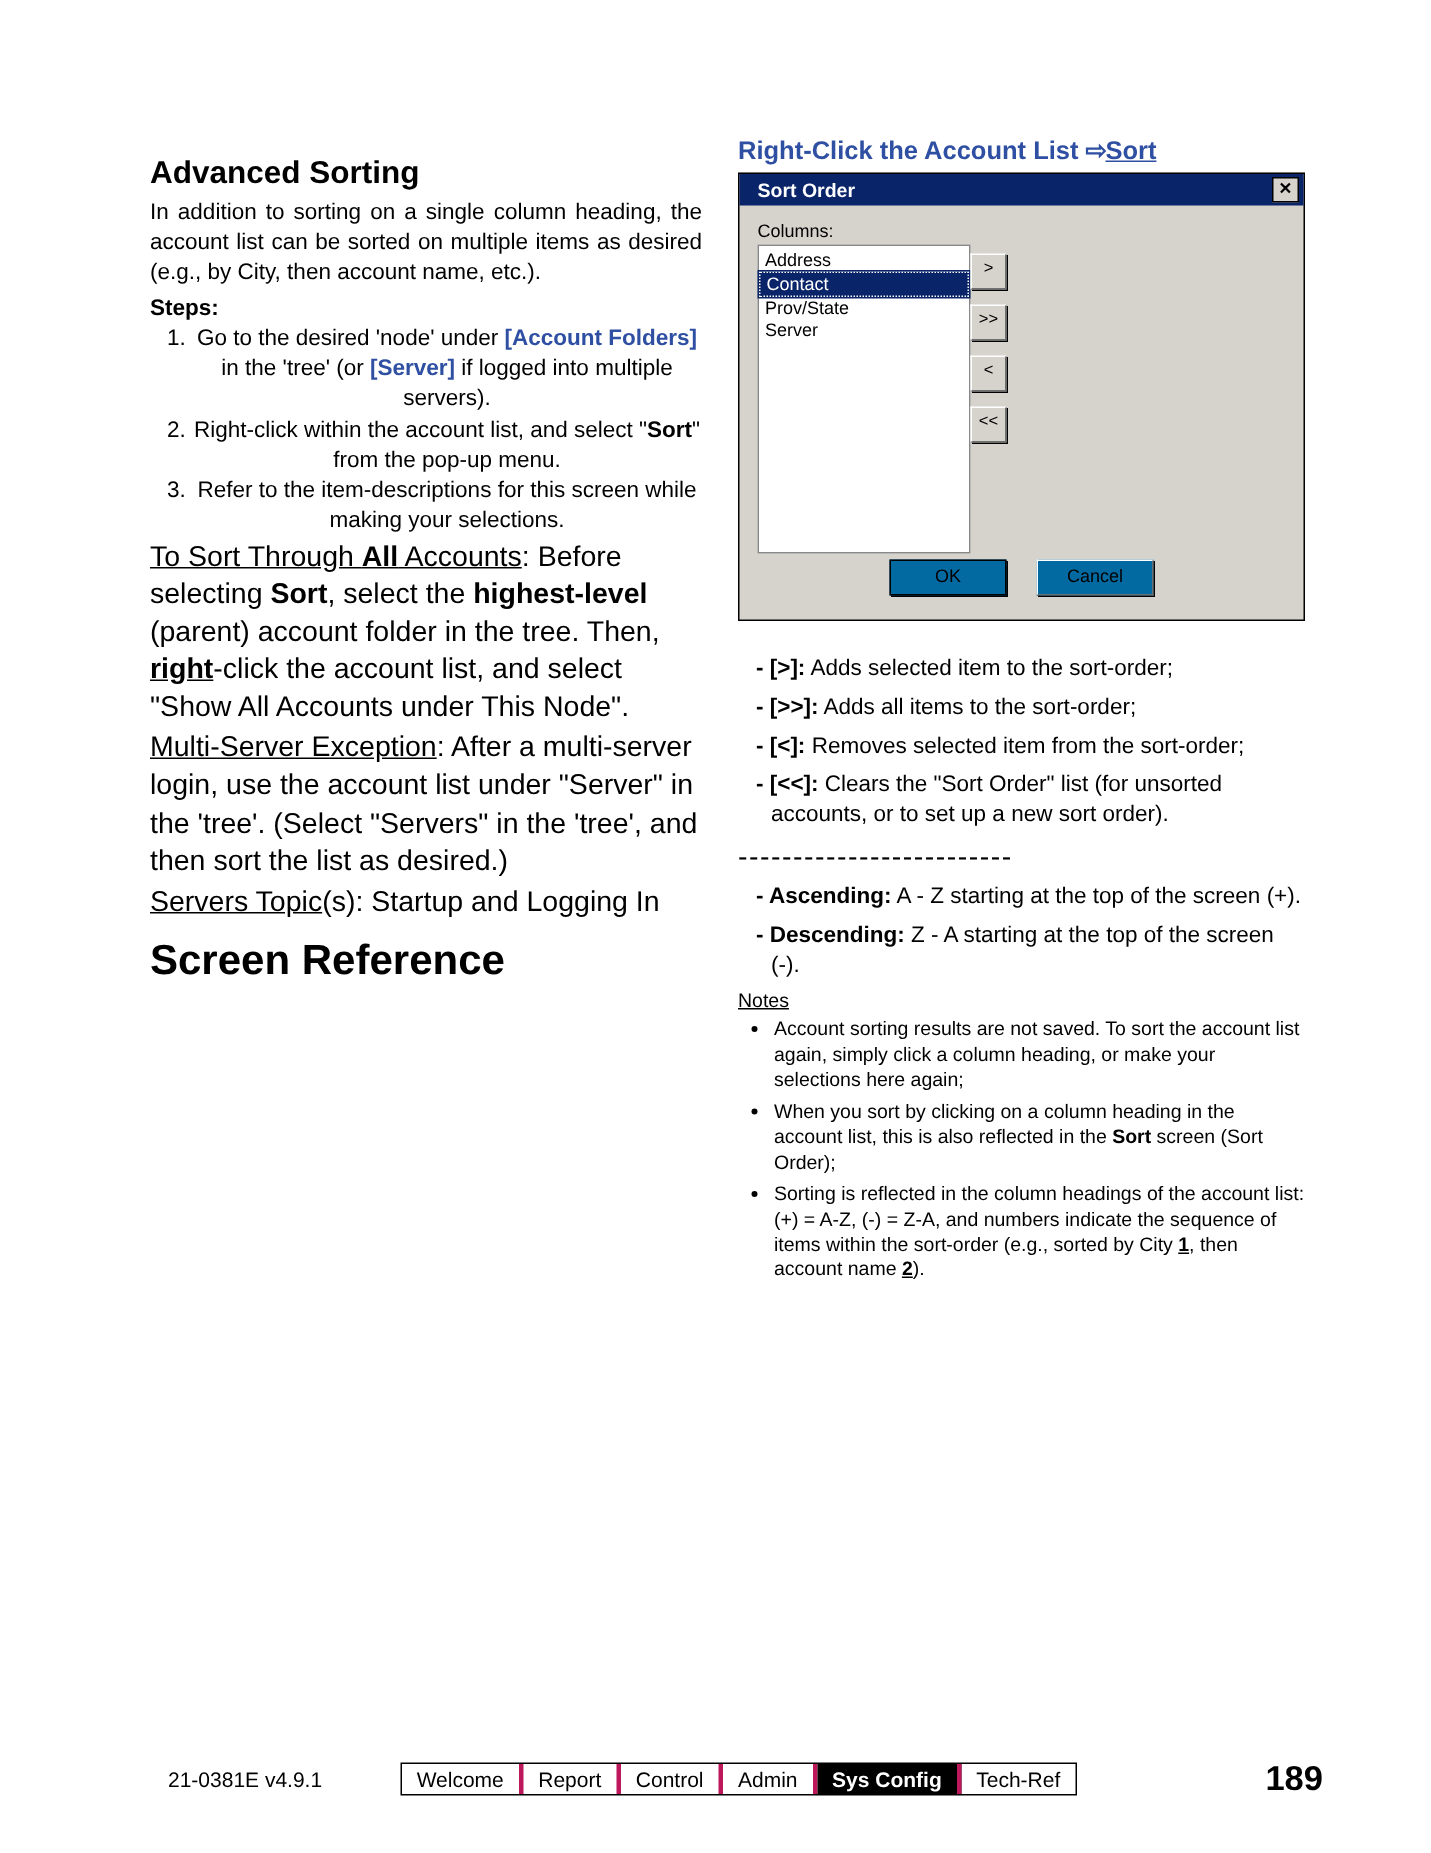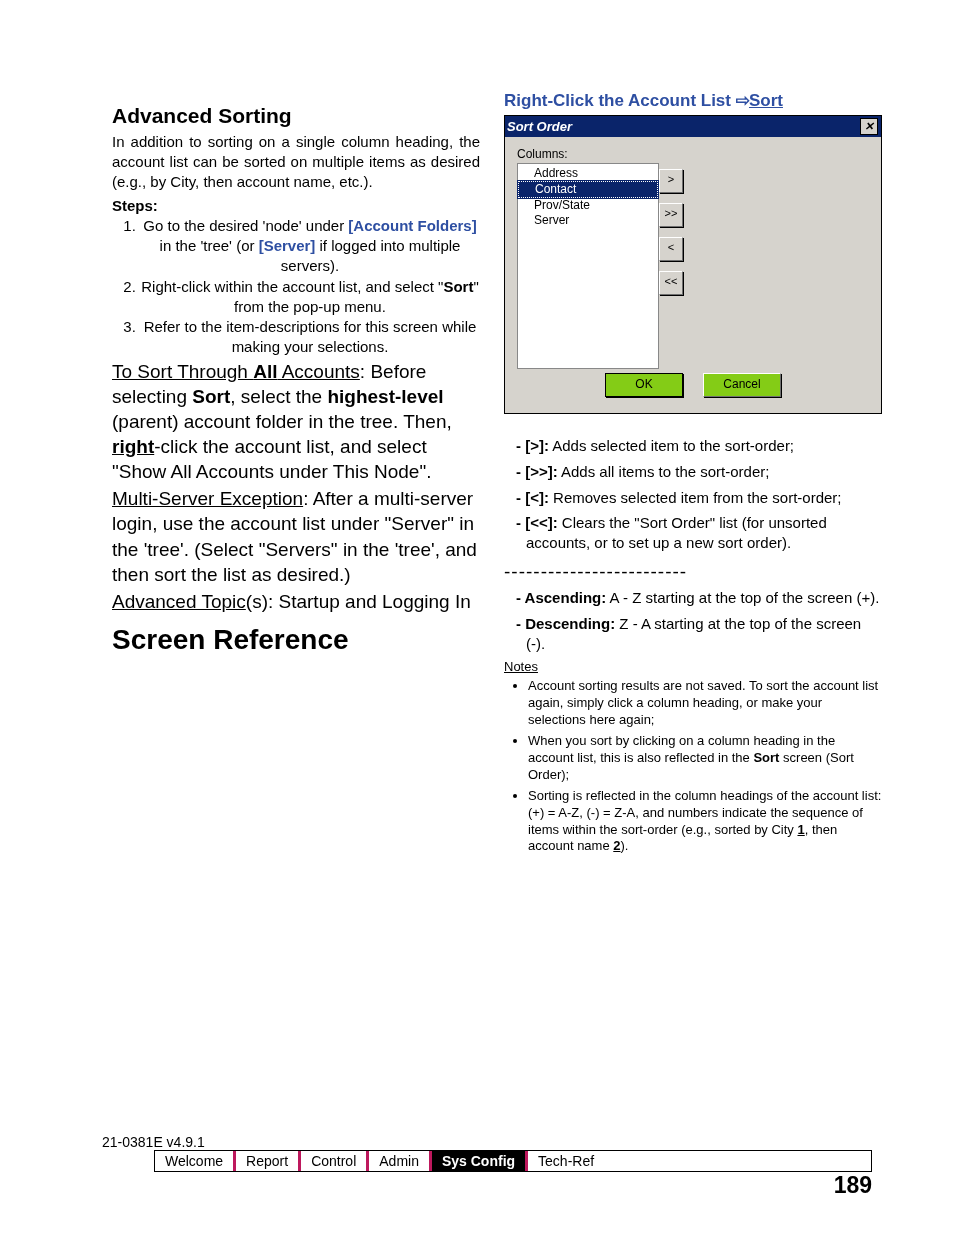--- a/index.html
+++ b/index.html
@@ -8,21 +8,21 @@
     width: 954px;
     height: 1235px;
     background: #fff;
     font-family: Arial, Helvetica, sans-serif;
     color: #000;
     position: relative;
     font-size: 15px;
   }
   .page {
     position: absolute;
-    left: 112px;
+    left: 100px;
     top: 90px;
     width: 770px;
   }
   .cols {
     display: flex;
     gap: 24px;
   }
   .col {
     flex: 1 1 0;
   }
@@ -64,24 +64,23 @@
     border: 1px solid #000;
     background: #d6d3cd;
     font-size: 12px;
   }
   .dlg-title {
     background: #0a246a;
     color: #fff;
     display: flex;
     align-items: center;
     justify-content: space-between;
-    padding: 2px 3px 2px 2px;
+    padding: 2px 3px 2px 12px;
     font-weight: bold;
     font-size: 13px;
-    font-style: italic;
   }
   .dlg-close {
     width: 16px; height: 15px;
     background: #d6d3cd;
     color: #000;
     text-align: center;
     line-height: 14px;
     border: 1px solid #000;
     font-weight: bold;
     font-family: Arial;
@@ -96,21 +95,21 @@
   }
   .lbl { font-size: 12px; margin-bottom: 2px; }
   .listbox {
     background: #fff;
     border: 1px solid #888;
     width: 140px;
     height: 200px;
     padding: 2px 0;
   }
   .listbox .item {
-    padding: 0 16px;
+    padding: 0 4px;
     line-height: 15px;
   }
   .listbox .sel {
     background: #0a246a;
     color: #fff;
     border: 1px dotted #fff;
     outline: 1px solid #0a246a;
   }
   .move-btns {
     display: flex;
@@ -154,21 +153,21 @@
     border-radius: 50%;
   }
   .dlg-buttons {
     display: flex;
     justify-content: center;
     gap: 20px;
     padding-top: 4px;
   }
   .dlgbtn {
     width: 76px; height: 22px;
-    background: #84cc16;
+    background: #0369a1;
     border-top: 1.5px solid #fff;
     border-left: 1.5px solid #fff;
     border-right: 1.5px solid #6f6f6f;
     border-bottom: 1.5px solid #6f6f6f;
     text-align: center;
     line-height: 20px;
     font-size: 12px;
     box-shadow: 1px 1px 0 #000;
   }
   .dlgbtn.def { border: 1px solid #000; }
@@ -178,26 +177,26 @@
   .ref p { margin: 4px 0 6px 0; line-height: 1.32; }
   .ref .dash { margin-left: 2px; text-indent: -10px; padding-left: 20px; }
   .sep { letter-spacing: 1px; }
   .notes-h { font-size: 13px; text-decoration: underline; margin-top: 6px; display: block; }
   ul.notes { font-size: 13px; padding-left: 24px; margin: 4px 0 0 0; }
   ul.notes li { margin: 4px 0; line-height: 1.3; }
 
   
   .footer {
     position: absolute;
-    left: 102px;
+    left: 112px;
     bottom: 36px;
     width: 770px;
     display: flex;
+    align-items: center;
     font-size: 14px;
-    flex-direction: column;
   }
   .tabs {
     display: flex;
     border: 1px solid #000;
     margin-left: 52px;
   }
   .tab {
     padding: 2px 10px;
     border-right: 3px solid #be185d;
   }
@@ -225,21 +224,21 @@
         <li>Refer to the item-descriptions for this screen while making your selections.</li>
       </ol>
       <div class="small">
         <p>
           <span class="under"><span>To Sort Through </span><b>All</b><span> Accounts</span></span><span>:  Before selecting </span><b>Sort</b><span>, select the </span><b>highest-level</b><span> (parent) account folder in the tree.  Then, </span><b class="under">right</b><span>-click the account list, and select "Show All Accounts under This Node".</span>
         </p>
         <p>
           <span class="under">Multi-Server Exception</span><span>:  After a multi-server login, use the account list under "Server" in the 'tree'.  (Select "Servers" in the 'tree', and then sort the list as desired.)</span>
         </p>
         <p>
-          <span class="under">Advanced Topic</span><span>(s):  Startup and Logging In</span>
+          <span class="under">Servers Topic</span><span>(s):  Startup and Logging In</span>
         </p>
       </div>
       <h1 class="sr">Screen Reference</h1>
     </div>
 
     <div class="col right">
       <h3 class="rc">
         <span>Right-Click the Account List </span><span class="arrow">⇨</span><span class="sort-link">Sort</span>
       </h3>
 

